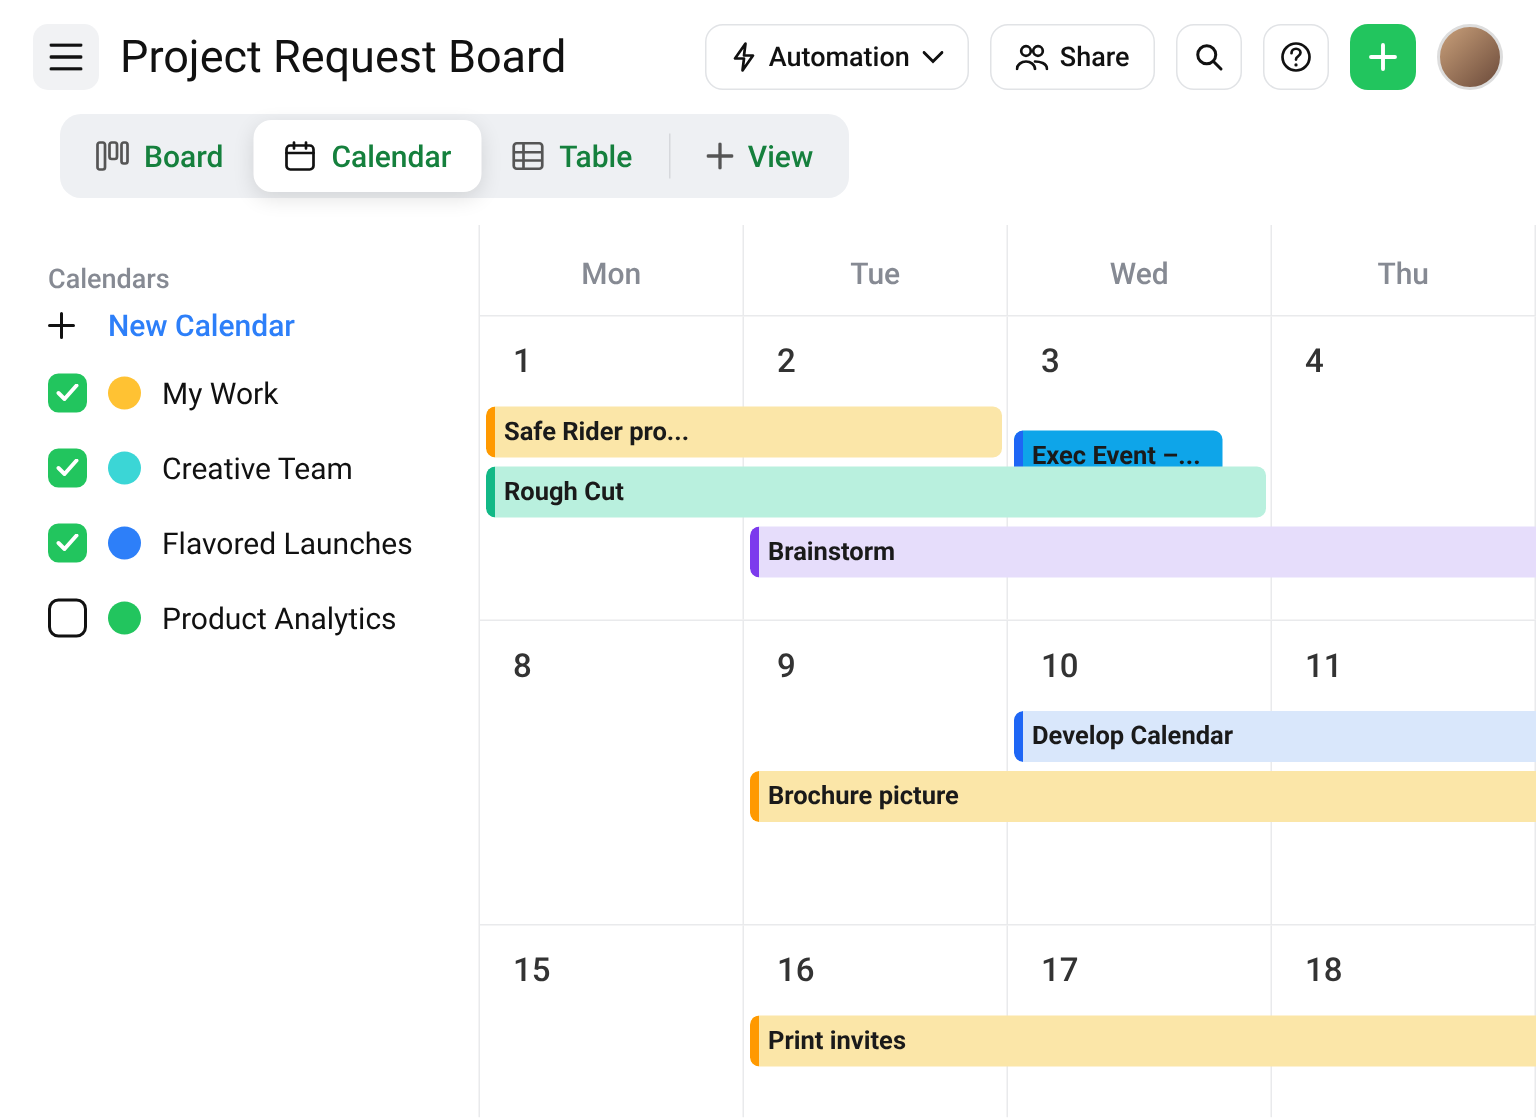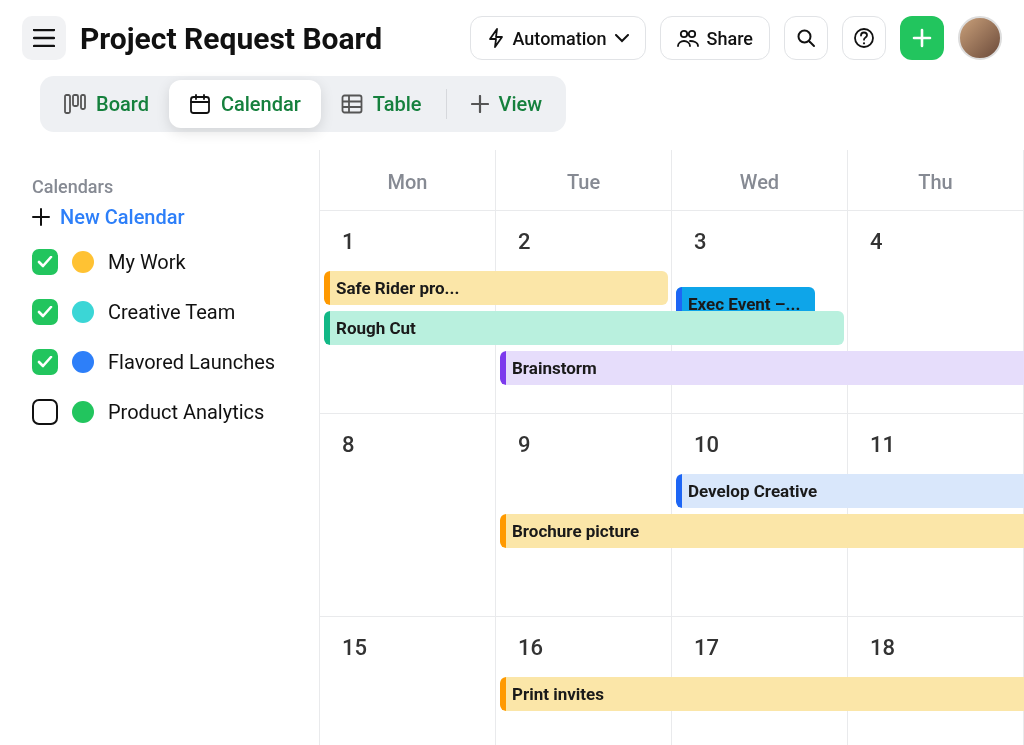--- a/index.html
+++ b/index.html
@@ -19,21 +19,21 @@
   }
   .hamburger {
     width: 44px; height: 44px;
     display: flex; align-items: center; justify-content: center;
     border-radius: 10px;
     background: #f1f2f4;
     cursor: pointer;
   }
   .page-title {
     font-size: 30px;
-    font-weight: 700;
+    font-weight: 400;
     flex: 1 1 auto;
   }
   .pill-btn {
     display: inline-flex; align-items: center; gap: 8px;
     height: 44px;
     padding: 0 16px;
     border-radius: 12px;
     border: 1px solid #e1e3e6;
     background: #fff;
     font-size: 18px;
@@ -104,21 +104,21 @@
     width: 320px;
     padding: 26px 26px 0 32px;
     border-right: 1px solid #e9eaec;
   }
   .sidebar-heading {
     font-size: 18px;
     color: #868a93;
     font-weight: 500;
   }
   .new-cal {
-    display: flex; align-items: center; gap: 10px;
+    display: flex; align-items: center; gap: 22px;
     font-size: 20px;
     color: #2d7ff9;
     font-weight: 500;
     padding: 8px 0;
     cursor: pointer;
   }
   .cal-item {
     display: flex; align-items: center; gap: 14px;
     font-size: 20px;
     padding: 12px 0;
@@ -369,21 +369,21 @@
             <div class="daynum">9</div>
           </div>
           <div class="cal-day">
             <div class="daynum">10</div>
           </div>
           <div class="cal-day">
             <div class="daynum">11</div>
           </div>
           <div class="event-bar" style="background: rgb(217, 231, 251); top: 60px; left: 356px; width: 379.2px;">
             <span class="stripe" style="background: rgb(30, 102, 245);"></span>
-            <span>Develop Creative</span>
+            <span>Develop Calendar</span>
           </div>
           <div class="event-bar" style="background: rgb(251, 230, 168); top: 100px; left: 180px; width: 555.2px;">
             <span class="stripe" style="background: rgb(255, 153, 0);"></span>
             <span>Brochure picture</span>
           </div>
         </div>
         <div class="cal-week">
           <div class="cal-day">
             <div class="daynum">15</div>
           </div>

